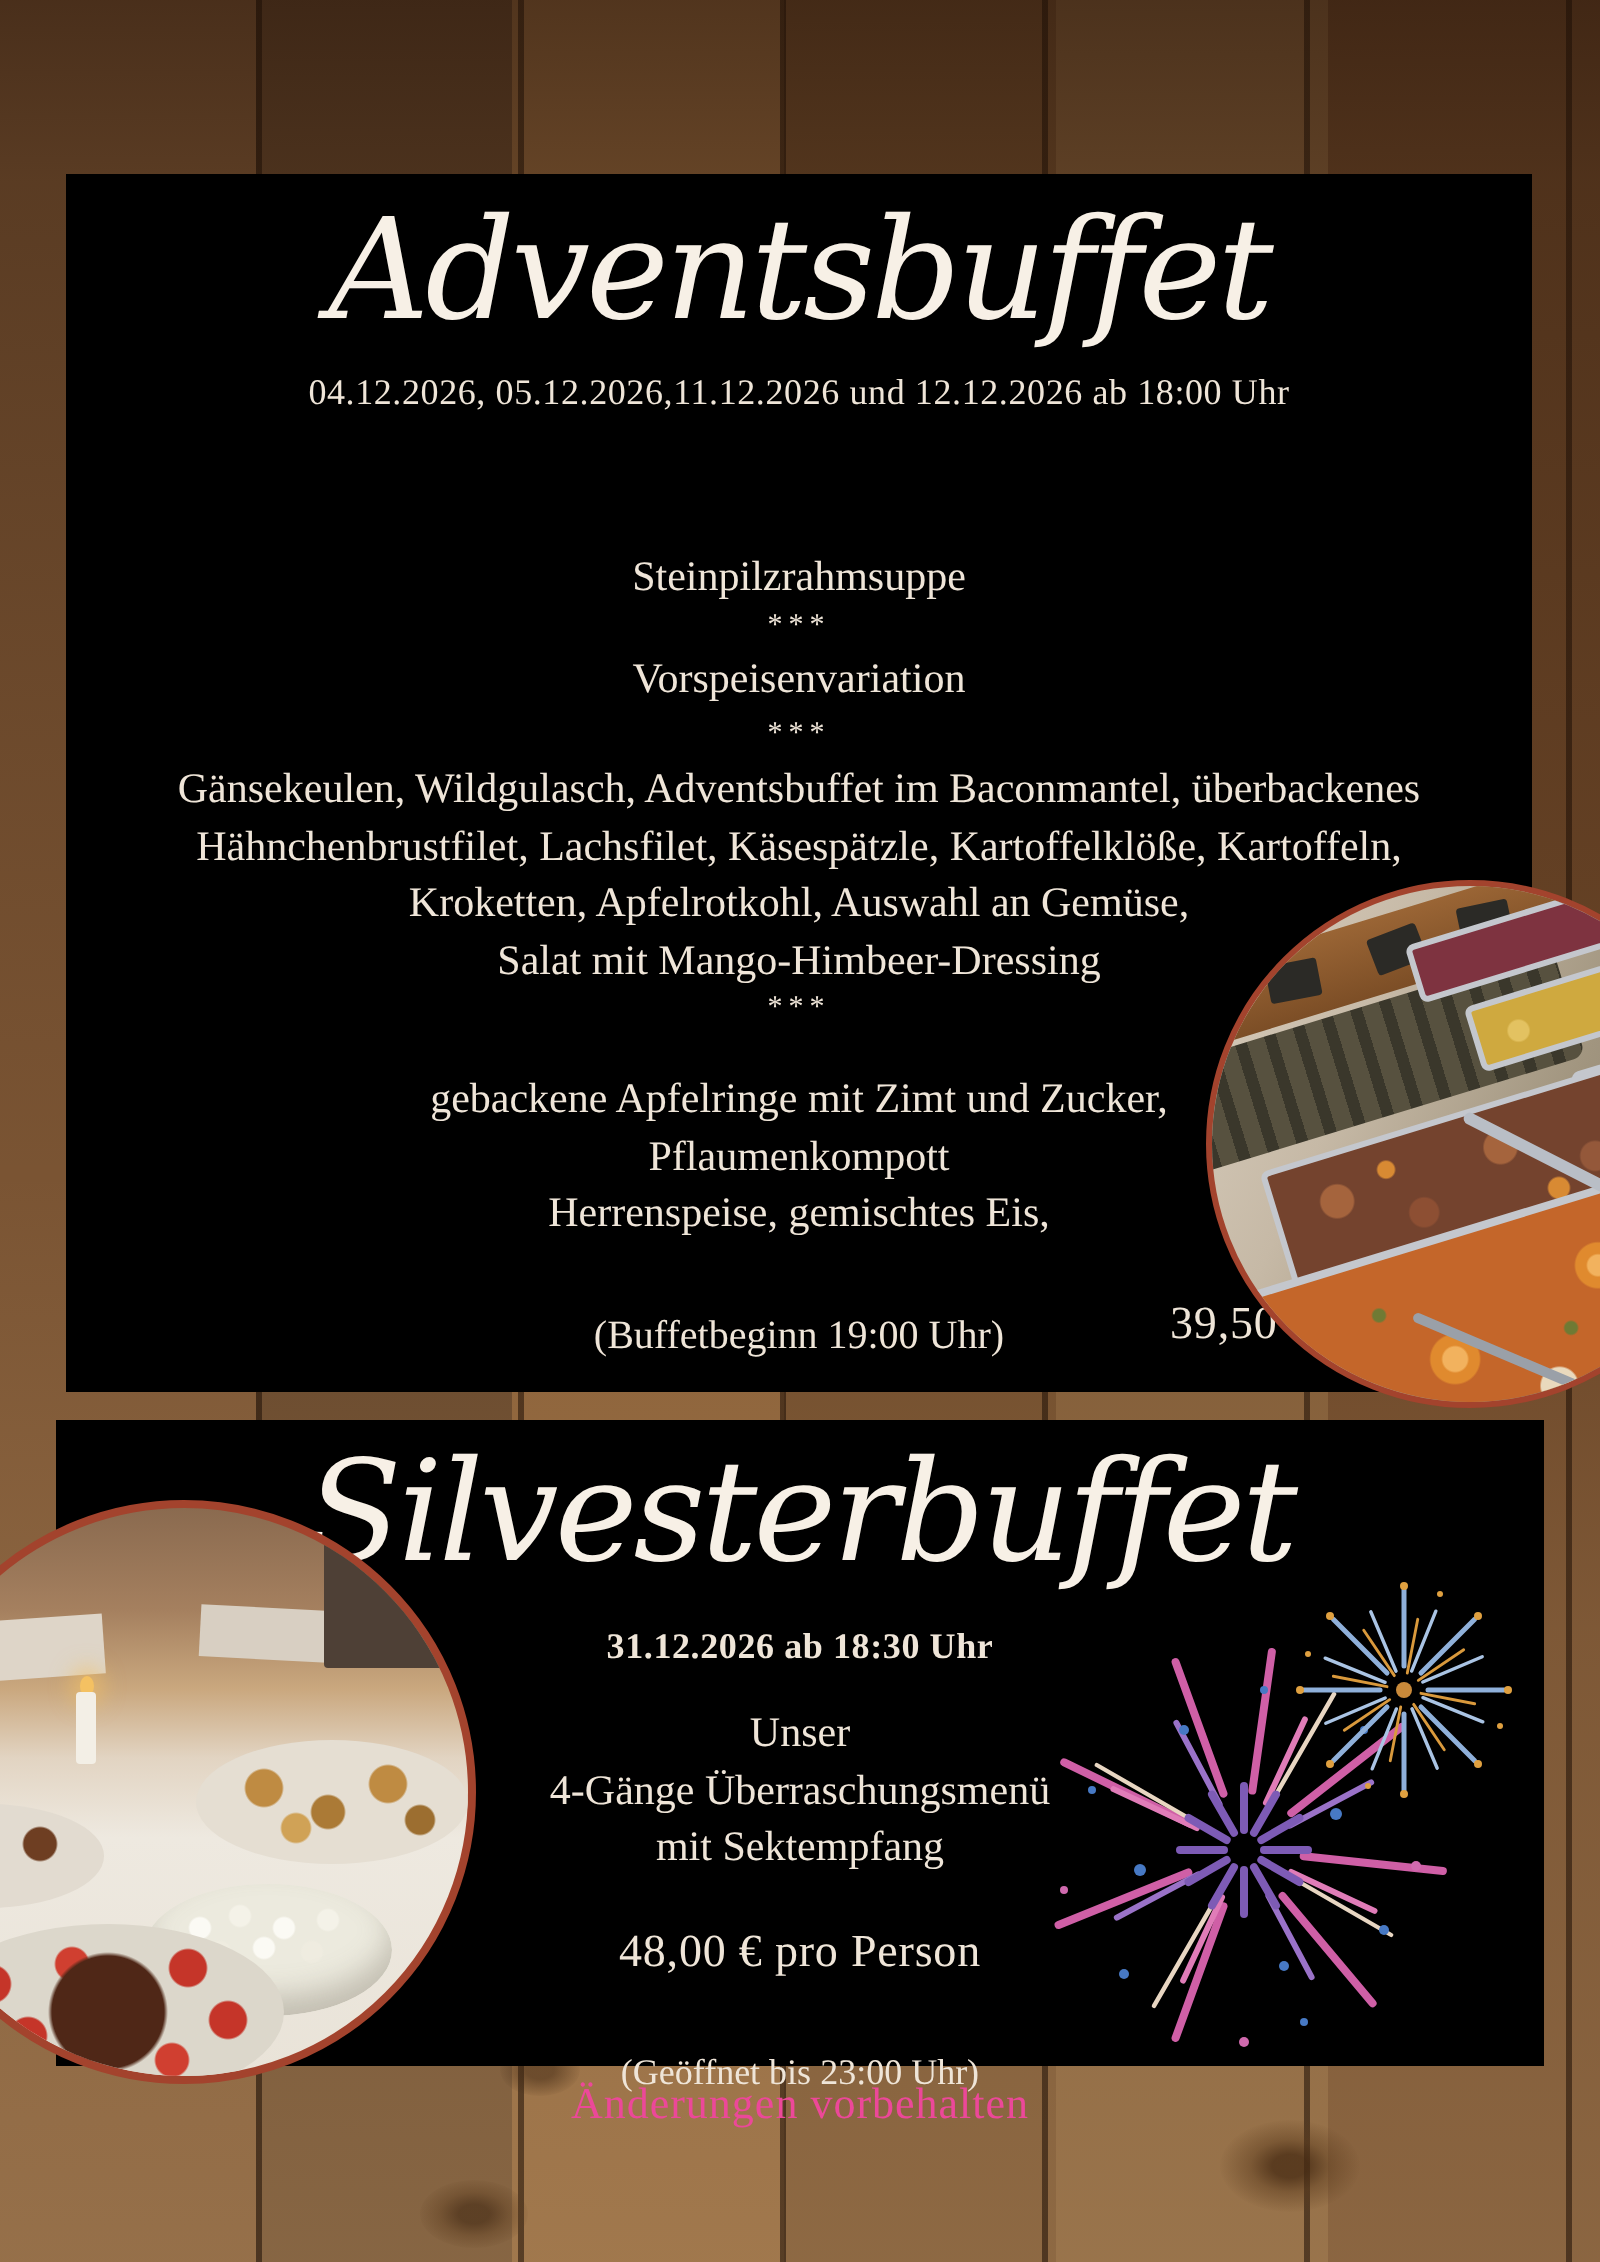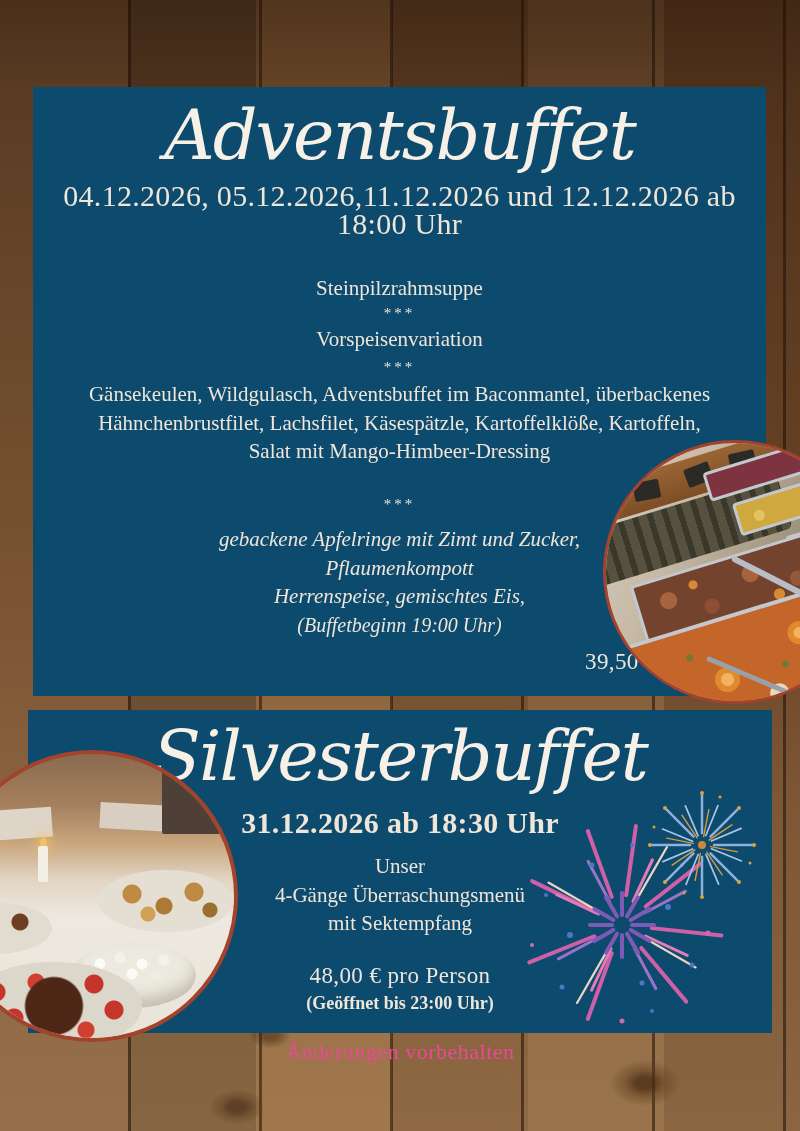--- a/index.html
+++ b/index.html
@@ -19,56 +19,56 @@
   }
   .knot { position:absolute; border-radius:50%; }
   .knot.k1 { left:610px; top:1060px; width:70px; height:46px;
     background:radial-gradient(ellipse at center, rgba(70,42,18,.75) 0 18%, rgba(90,58,28,.45) 40%, transparent 72%); }
   .knot.k2 { left:210px; top:1090px; width:54px; height:34px;
     background:radial-gradient(ellipse at center, rgba(66,40,18,.6) 0 20%, rgba(92,60,30,.4) 45%, transparent 75%); }
   .knot.k3 { left:250px; top:1022px; width:40px; height:26px;
     background:radial-gradient(ellipse at center, rgba(60,36,16,.5) 0 25%, transparent 75%); }
 
   
-  .panel { position:absolute; background:#0c4a6e; color:#efe5d8; text-align:center; }
+  .panel { position:absolute; background:#000000; color:#efe5d8; text-align:center; }
   .panel-advent    { left:33px;  top:87px;  width:733px; height:609px; }
   .panel-silvester { left:28px;  top:710px; width:744px; height:323px; }
 
   .script-title {
     position:absolute; left:0; right:0;
     font-family:"DejaVu Serif","Liberation Serif",serif;
     font-style:italic; font-weight:400; color:#f7f0e6;
     font-size:70px; line-height:104px; letter-spacing:-2px;
   }
   .t-line { position:absolute; left:0; right:0; font-size:21px; line-height:28px; color:#efe5d8; }
-  .t-date  { font-size:30px; letter-spacing:.3px;font-family:Liberation Serif, serif; }
+  .t-date  { font-size:18px; letter-spacing:.3px;font-family:Liberation Serif, serif; }
   .t-sep   { font-size:15px; letter-spacing:3px; line-height:20px; }
   .t-block { position:absolute; left:0; right:0; font-size:21px; line-height:28.5px; }
   .t-price { font-size:23px; letter-spacing:.4px; }
-  .t-small { font-size:18px; }
+  .t-small { font-size:18px;margin-top:33px; }
 
   
   .a-title  { top:-4px; }
   .a-dates  { top:95px; }
   .a-gluh   { top:139px; }
   .a-soup   { top:187px; }
   .a-sep1   { top:216px; }
   .a-vor    { top:238px; }
   .a-sep2   { top:270px; }
   .a-mains  { top:293px; }
   .a-sep3   { top:407px; }
-  .a-dess   { top:438px;font-style:italic; }
+  .a-dess   { top:448px; }
   .a-price  { top:561px;text-align:right; }
 
   
   .s-title  { top:-6px; }
   .s-date   { top:99px; font-weight:600; }
   .s-menu   { top:142px; }
   .s-price  { top:252px; }
-  .s-hours  { top:279px;font-weight:bold; }
+  .s-hours  { top:279px; }
 
   
   .photo-circle { position:absolute; border-radius:50%; overflow:hidden; z-index:5; }
   .circle-advent {
     left:603px; top:440px; width:264px; height:264px;
     border:3px solid #a3432d;
     background:linear-gradient(115deg,#d8cdbd 0%,#c6b9a6 30%,#a1957f 60%,#7a705e 100%);
   }
   .circle-silvester {
     left:-54px; top:750px; width:292px; height:292px;
@@ -169,20 +169,21 @@
 <div class="panel panel-advent">
   <div class="script-title a-title">Adventsbuffet</div>
   <div class="t-line t-date a-dates">04.12.2026, 05.12.2026,11.12.2026 und 12.12.2026 ab 18:00 Uhr</div>
   <div class="t-line a-soup">Steinpilzrahmsuppe</div>
   <div class="t-line t-sep a-sep1">***</div>
   <div class="t-line a-vor">Vorspeisenvariation</div>
   <div class="t-line t-sep a-sep2">***</div>
   <div class="t-block a-mains">
     <div>Gänsekeulen, Wildgulasch, Adventsbuffet im Baconmantel, überbackenes</div>
     <div>Hähnchenbrustfilet, Lachsfilet, Käsespätzle, Kartoffelklöße, Kartoffeln,</div>
+    <div>Kroketten, Apfelrotkohl, Auswahl an Gemüse,</div>
     <div>Salat mit Mango-Himbeer-Dressing</div>
   </div>
   <div class="t-line t-sep a-sep3">***</div>
   <div class="t-block a-dess">
     <div>gebackene Apfelringe mit Zimt und Zucker,</div>
     <div>Pflaumenkompott</div>
     <div>Herrenspeise, gemischtes Eis,</div>
     <div class="t-small" style="font-size:20px;">(Buffetbeginn 19:00 Uhr)</div>
   </div>
   <div class="t-line t-price a-price">39,50 € pro Person</div>

